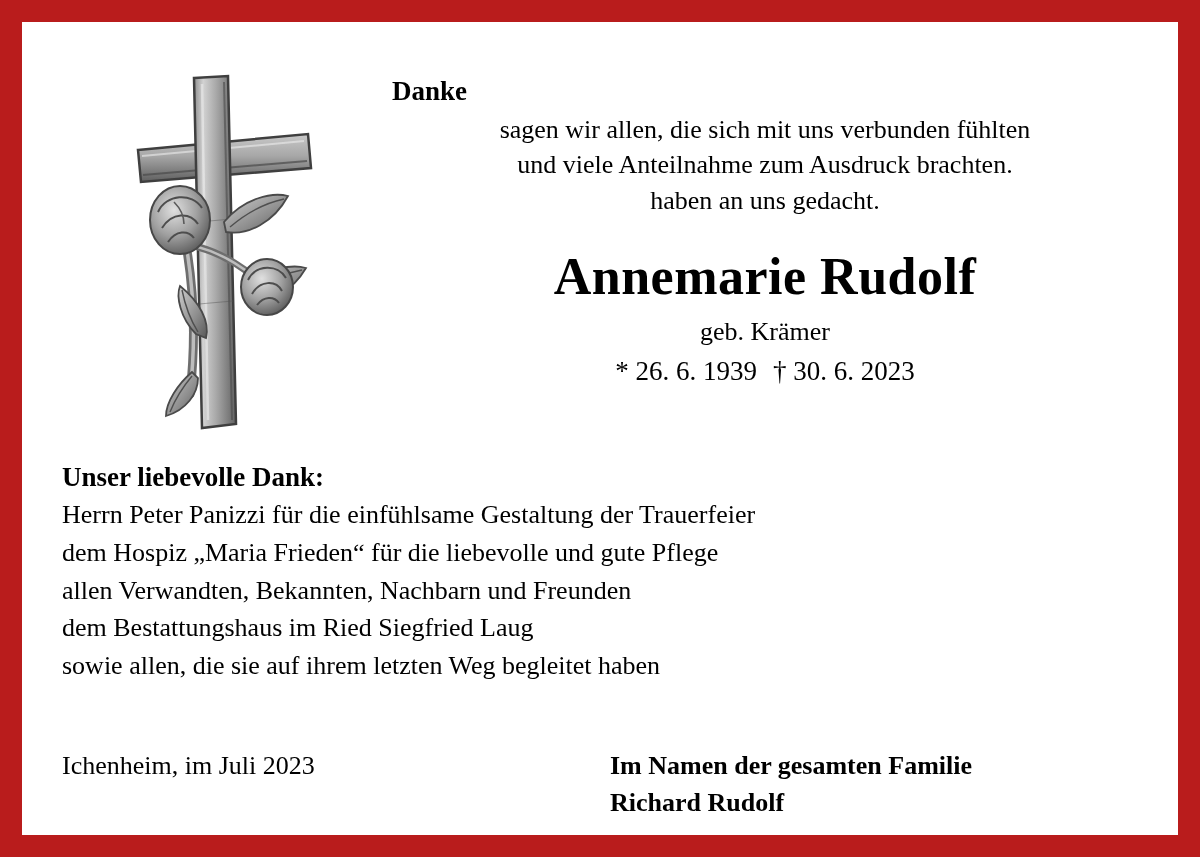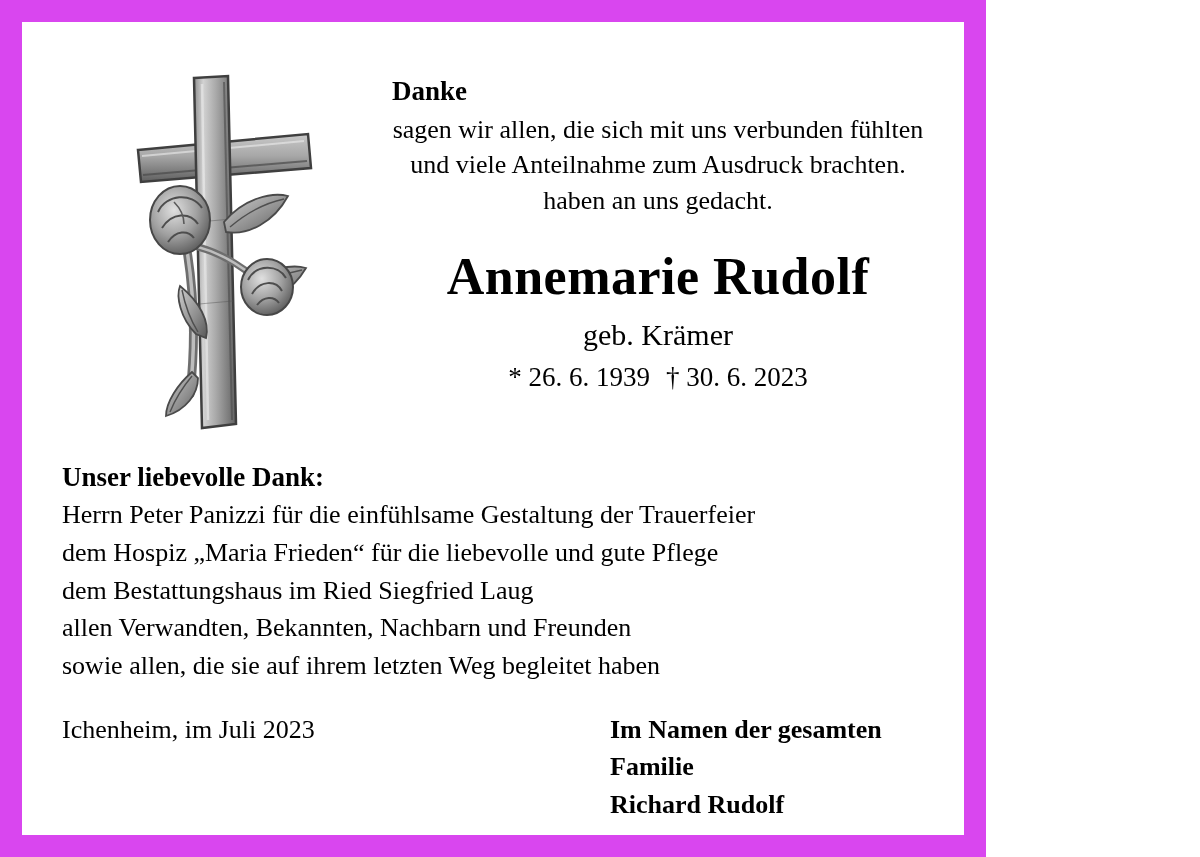--- a/index.html
+++ b/index.html
@@ -9,24 +9,24 @@
   }
   body {
     width: 1200px;
     height: 857px;
     font-family: "Liberation Serif", serif;
     color: #000000;
     overflow: hidden;
   }
   .page {
     position: relative;
-    width: 986px;
+    width: 1200px;
     height: 857px;
     box-sizing: border-box;
-    background: #d946ef;
+    background: #b91c1c;
     padding: 22px 22px 22px 22px;
   }
   .card {
     position: relative;
     width: 100%;
     height: 100%;
     box-sizing: border-box;
     background: #ffffff;
     padding: 30px 40px;
   }
@@ -73,21 +73,21 @@
     text-align: center;
     margin-top: 30px;
   }
   .name {
     font-size: 52px;
     font-weight: bold;
     letter-spacing: 0.5px;
     line-height: 1.1;
   }
   .maiden {
-    font-size: 30px;
+    font-size: 26px;
     line-height: 1.5;
     margin-top: 6px;
   }
   .dates {
     font-size: 27px;
     line-height: 1.4;
     margin-top: 2px;
   }
   .dates .sep {
     display: inline-block;
@@ -106,21 +106,21 @@
   .special-line {
     font-size: 26px;
     line-height: 1.45;
   }
 
   
   .footer {
     display: flex;
     flex-direction: row;
     align-items: flex-start;
-    margin-top: 26px;
+    margin-top: 62px;
   }
   .footer-left {
     flex: 0 0 548px;
     font-size: 26px;
     line-height: 1.45;
   }
   .footer-right {
     flex: 1 1 auto;
     font-size: 26px;
     font-weight: bold;
@@ -225,22 +225,22 @@
             <span>* 26. 6. 1939</span><span class="sep"></span><span>† 30. 6. 2023</span>
           </div>
         </div>
       </div>
     </div>
 
     <div class="special">
       <div class="special-title">Unser liebevolle Dank:</div>
       <div class="special-line">Herrn Peter Panizzi für die einfühlsame Gestaltung der Trauerfeier</div>
       <div class="special-line">dem Hospiz „Maria Frieden“ für die liebevolle und gute Pflege</div>
+      <div class="special-line">allen Verwandten, Bekannten, Nachbarn und Freunden</div>
       <div class="special-line">dem Bestattungshaus im Ried Siegfried Laug</div>
-      <div class="special-line">allen Verwandten, Bekannten, Nachbarn und Freunden</div>
       <div class="special-line">sowie allen, die sie auf ihrem letzten Weg begleitet haben</div>
     </div>
 
     <div class="footer">
       <div class="footer-left">Ichenheim, im Juli 2023</div>
       <div class="footer-right">
         <div>Im Namen der gesamten Familie</div>
         <div>Richard Rudolf</div>
       </div>
     </div>

